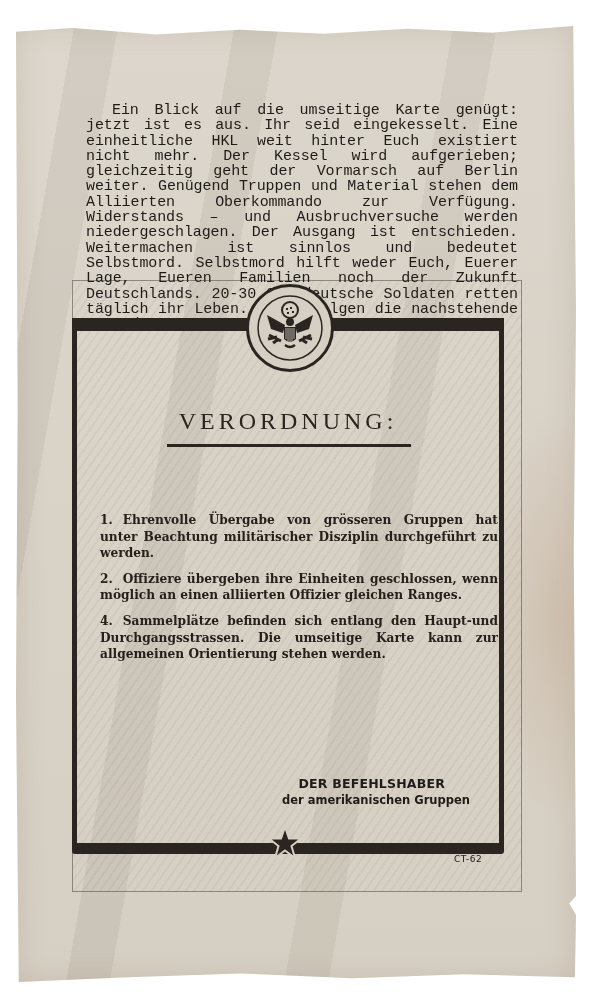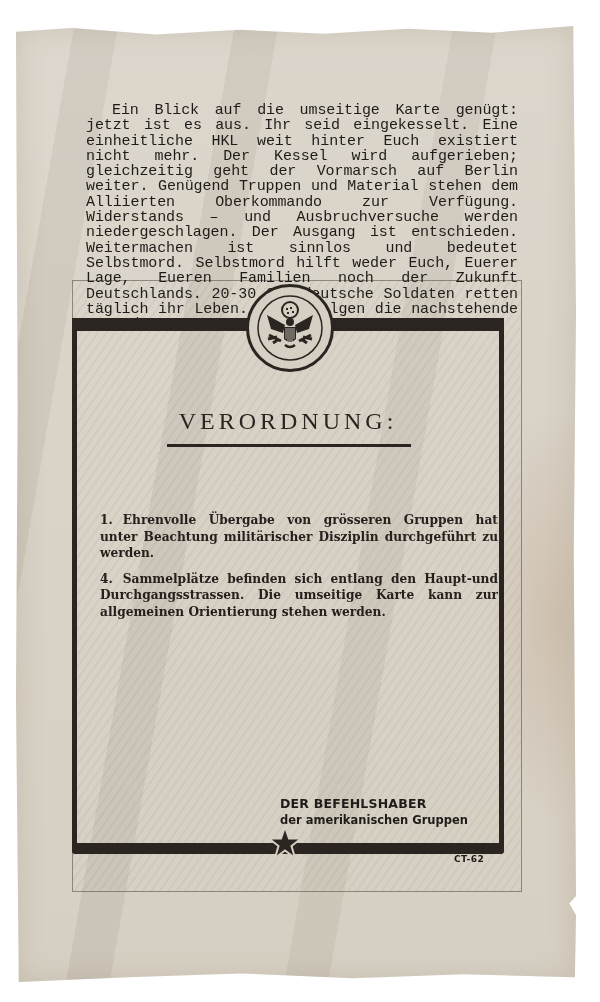--- a/index.html
+++ b/index.html
@@ -33,25 +33,25 @@
     display:flex; align-items:center; justify-content:center;
   }
   .title {
     position:absolute; left:164px; top:408px; width:248px; text-align:center;
     font-family:Liberation Serif, serif; font-size:24px; letter-spacing:4px; color:#2a2420; font-weight:normal;
   }
   .title-underline { position:absolute; left:167px; top:444px; width:244px; height:3px; background:#2b2522; }
   .items { position:absolute; left:100px; top:472px; width:398px; font-family:"DejaVu Serif", serif; font-size:12.2px; line-height:16.6px; color:#25201c; font-weight:bold;margin-top:40px; }
   .item { margin-bottom:9px; text-align:justify; }
   .item .num { margin-right:10px; }
-  .sign { position:absolute; left:280px; top:776px; width:190px; text-align:left; font-family:"DejaVu Sans", sans-serif; color:#1f1b18; font-weight:bold;margin-top:20px; }
+  .sign { position:absolute; left:280px; top:776px; width:190px; text-align:right; font-family:"DejaVu Sans", sans-serif; color:#1f1b18; font-weight:bold; }
   .sign .line1 { font-size:12.5px; letter-spacing:0.2px; padding-right:25px; }
   .sign .line2 { font-size:11.5px; margin-top:2px; }
   .star { position:absolute; left:268px; top:826px; width:34px; height:34px; }
-  .code { position:absolute; left:454px; top:854px; font-family:"DejaVu Sans", sans-serif; font-size:9px; font-weight:bold; color:#1f1b18; letter-spacing:0.5px; }
+  .code { position:absolute; left:454px; top:854px; font-family:"DejaVu Sans", sans-serif; font-size:9px; font-weight:normal; color:#1f1b18; letter-spacing:0.5px; }
 </style>
 </head>
 <body>
 
 <div class="paper">
   <div class="stain"></div>
 </div>
 
 <div class="map-ghost"></div>
 
@@ -76,20 +76,21 @@
     <path d="M56 42 L44 48 M57 46 L48 44 M52 50 L46 46" stroke="#2b2522" stroke-width="3"></path>
     <path d="M30 52 Q35 56 40 52" stroke="#2b2522" stroke-width="2.5" fill="none"></path>
   </svg>
 </div>
 
 <div class="title">VERORDNUNG:</div>
 <div class="title-underline"></div>
 
 <div class="items">
   <div class="item"><span class="num">1.</span><span>Ehrenvolle Übergabe von grösseren Gruppen hat unter Beachtung militärischer Disziplin durchgeführt zu werden.</span></div>
+  <div class="item"><span class="num">2.</span><span>Offiziere übergeben ihre Einheiten geschlossen, wenn möglich an einen alliierten Offizier gleichen Ranges.</span></div>
   <div class="item"><span class="num">4.</span><span>Sammelplätze befinden sich entlang den Haupt-und Durchgangsstrassen. Die umseitige Karte kann zur allgemeinen Orientierung stehen werden.</span></div>
 </div>
 
 <div class="sign">
   <div class="line1">DER BEFEHLSHABER</div>
   <div class="line2">der amerikanischen Gruppen</div>
 </div>
 
 <div class="star">
   <svg width="34" height="34" viewBox="0 0 34 34">

